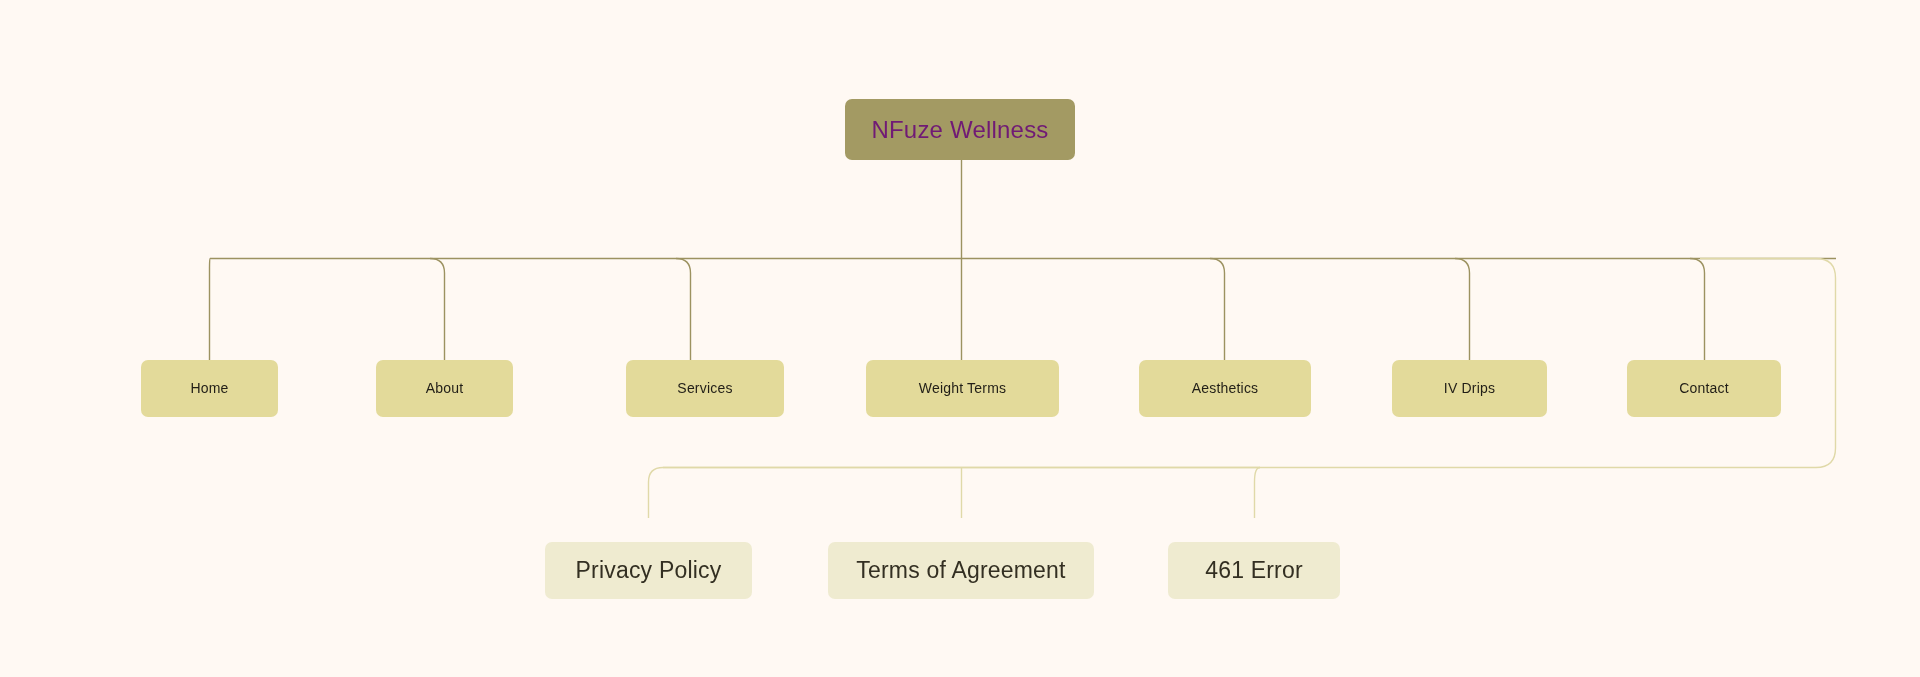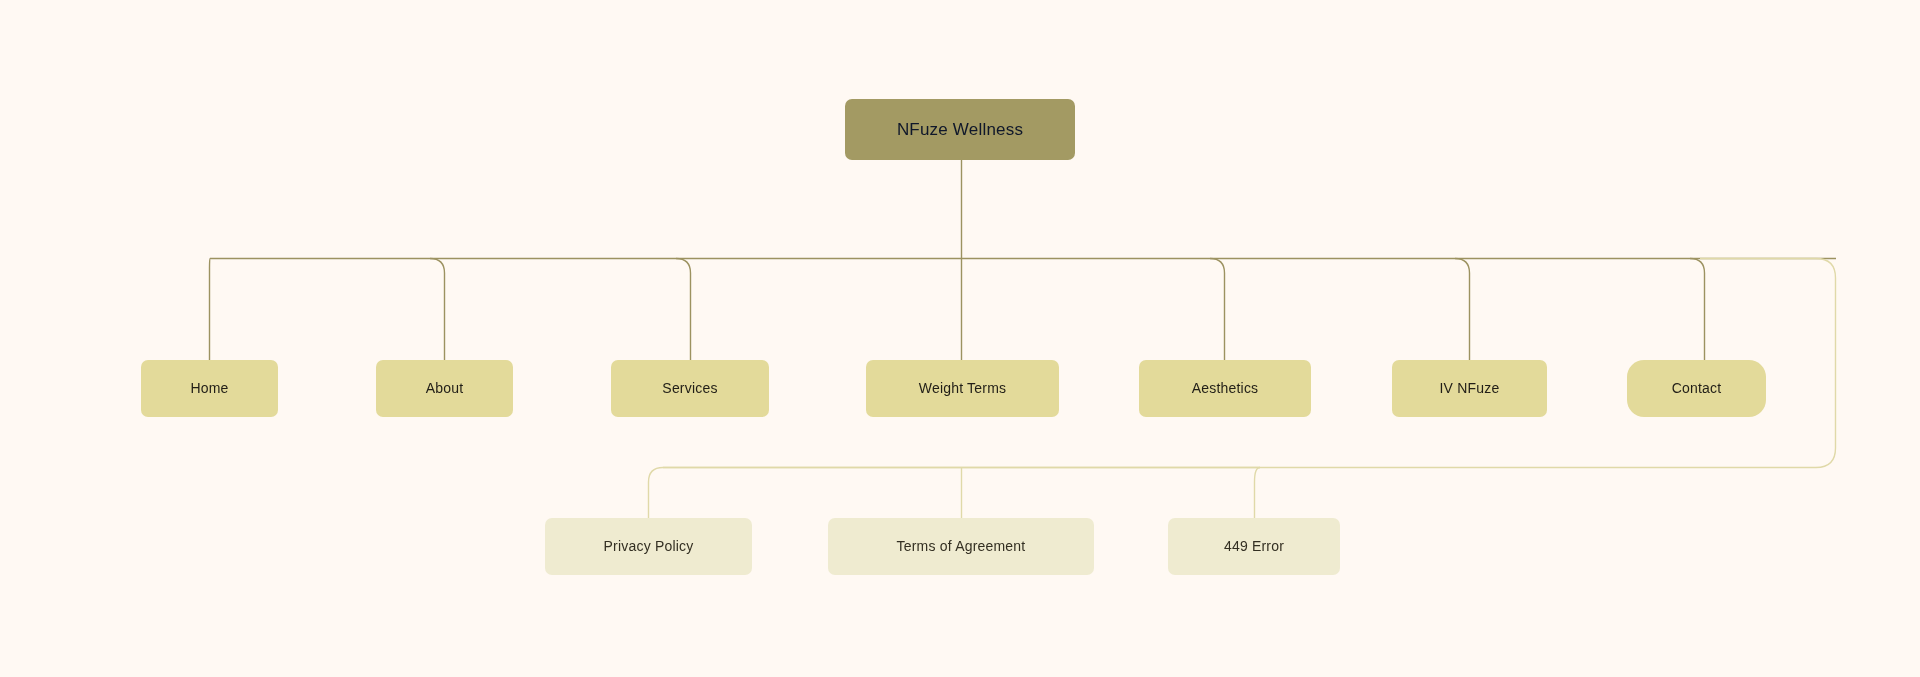--- a/index.html
+++ b/index.html
@@ -34,32 +34,33 @@
     justify-content: center;
     box-sizing: border-box;
     border-radius: 7px;
     text-align: center;
     line-height: 1.15;
     white-space: nowrap;
     letter-spacing: 0.2px;
   }
   .node-root {
     background: #A39A63;
-    color: #0f172a;
-    font-size: 17px;
+    color: #701a75;
+    font-size: 24px;
   }
   .node-l2 {
     background: #E3DA9A;
     color: #211E17;
     font-size: 14px;
   }
   .node-l3 {
     background: #EFEBD0;
     color: #332F22;
-    font-size: 14px;
+    font-size: 23px;
+    margin-top: 24px;
   }
 </style>
 </head>
 <body>
 
 <div id="sitemap-canvas">
 
   <svg id="connector-layer" viewBox="0 0 1920 677" width="1920" height="677" xmlns="http://www.w3.org/2000/svg">
     <g fill="none" stroke="#9C9260" stroke-width="1.4">
 
@@ -87,39 +88,39 @@
   <div class="node node-root" style="left:845px; top:99px; width:230px; height:61px;">
     <span>NFuze Wellness</span>
   </div>
 
   <div class="node node-l2" style="left:141px; top:360px; width:137px; height:57px;">
     <span>Home</span>
   </div>
   <div class="node node-l2" style="left:376px; top:360px; width:137px; height:57px;">
     <span>About</span>
   </div>
-  <div class="node node-l2" style="left:611px; top:360px; width:158px; height:57px;">
+  <div class="node node-l2" style="left:626px; top:360px; width:158px; height:57px;">
     <span>Services</span>
   </div>
   <div class="node node-l2" style="left:866px; top:360px; width:193px; height:57px;">
     <span>Weight Terms</span>
   </div>
   <div class="node node-l2" style="left:1139px; top:360px; width:172px; height:57px;align-items:center;">
     <span>Aesthetics</span>
   </div>
   <div class="node node-l2" style="left:1392px; top:360px; width:155px; height:57px;">
-    <span>IV NFuze</span>
+    <span>IV Drips</span>
   </div>
-  <div class="node node-l2" style="left:1627px; top:360px; width:139px; height:57px;border-radius:17px;">
+  <div class="node node-l2" style="left:1627px; top:360px; width:154px; height:57px;">
     <span>Contact</span>
   </div>
 
   <div class="node node-l3" style="left:545px; top:518px; width:207px; height:57px;">
     <span>Privacy Policy</span>
   </div>
   <div class="node node-l3" style="left:828px; top:518px; width:266px; height:57px;text-align:center;">
     <span>Terms of Agreement</span>
   </div>
   <div class="node node-l3" style="left:1168px; top:518px; width:172px; height:57px;">
-    <span>449 Error</span>
+    <span>461 Error</span>
   </div>
 
 </div>
 
 </body></html>

